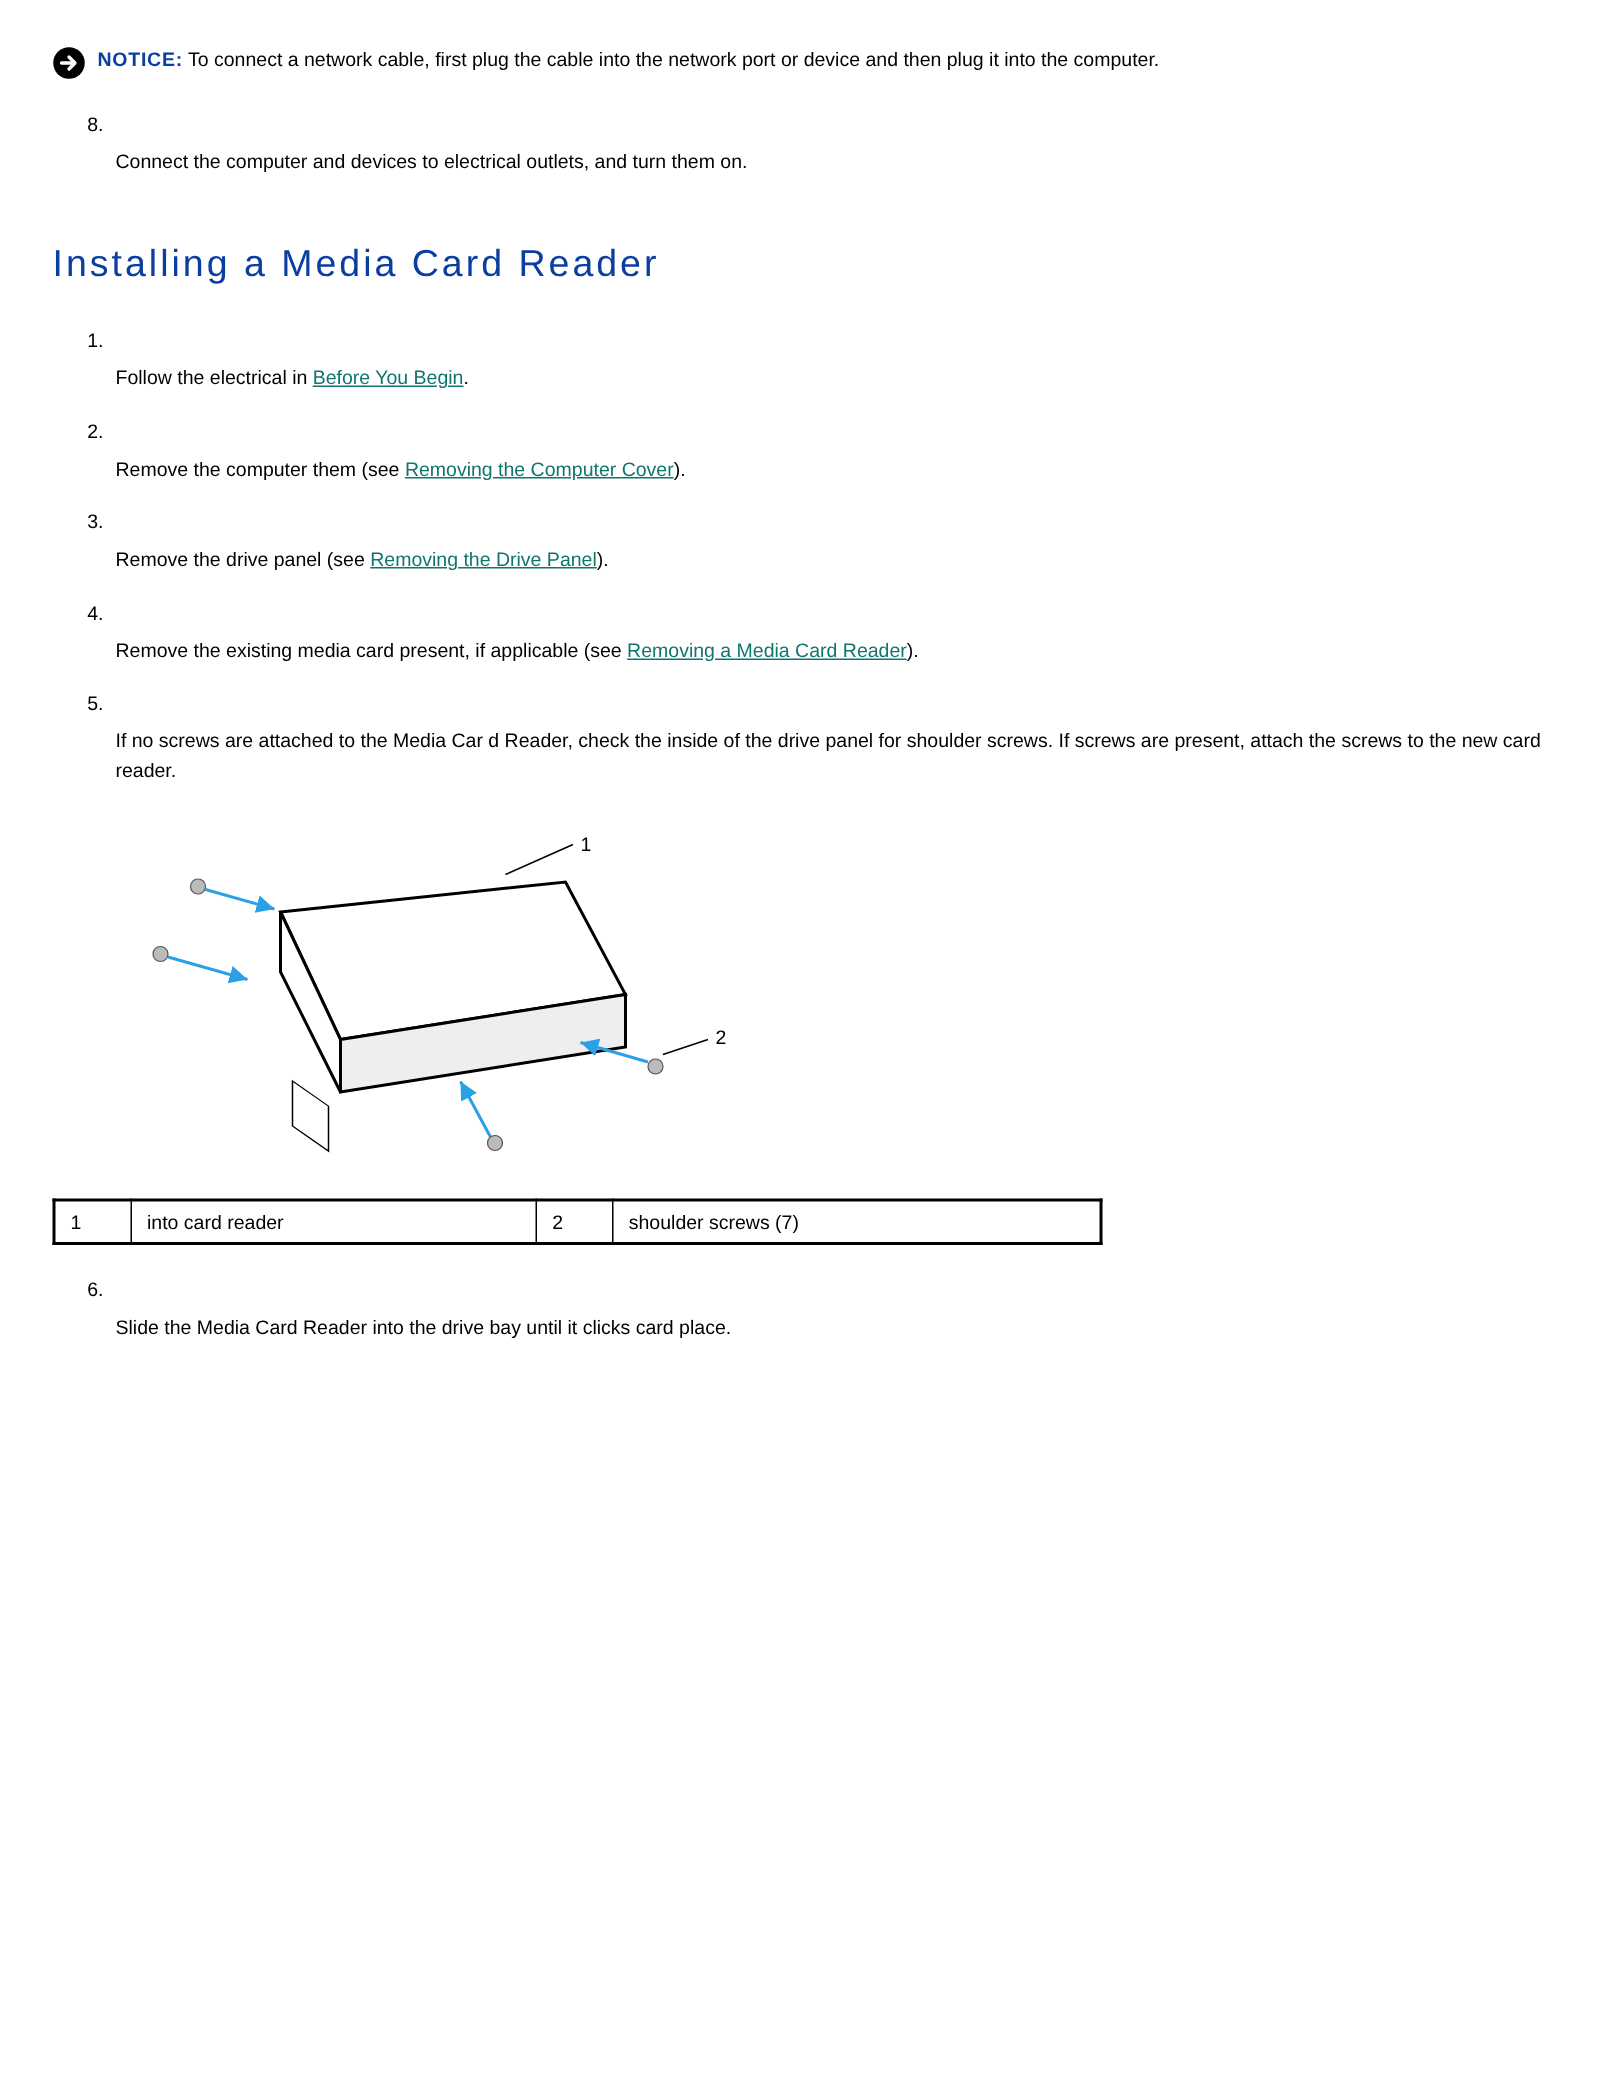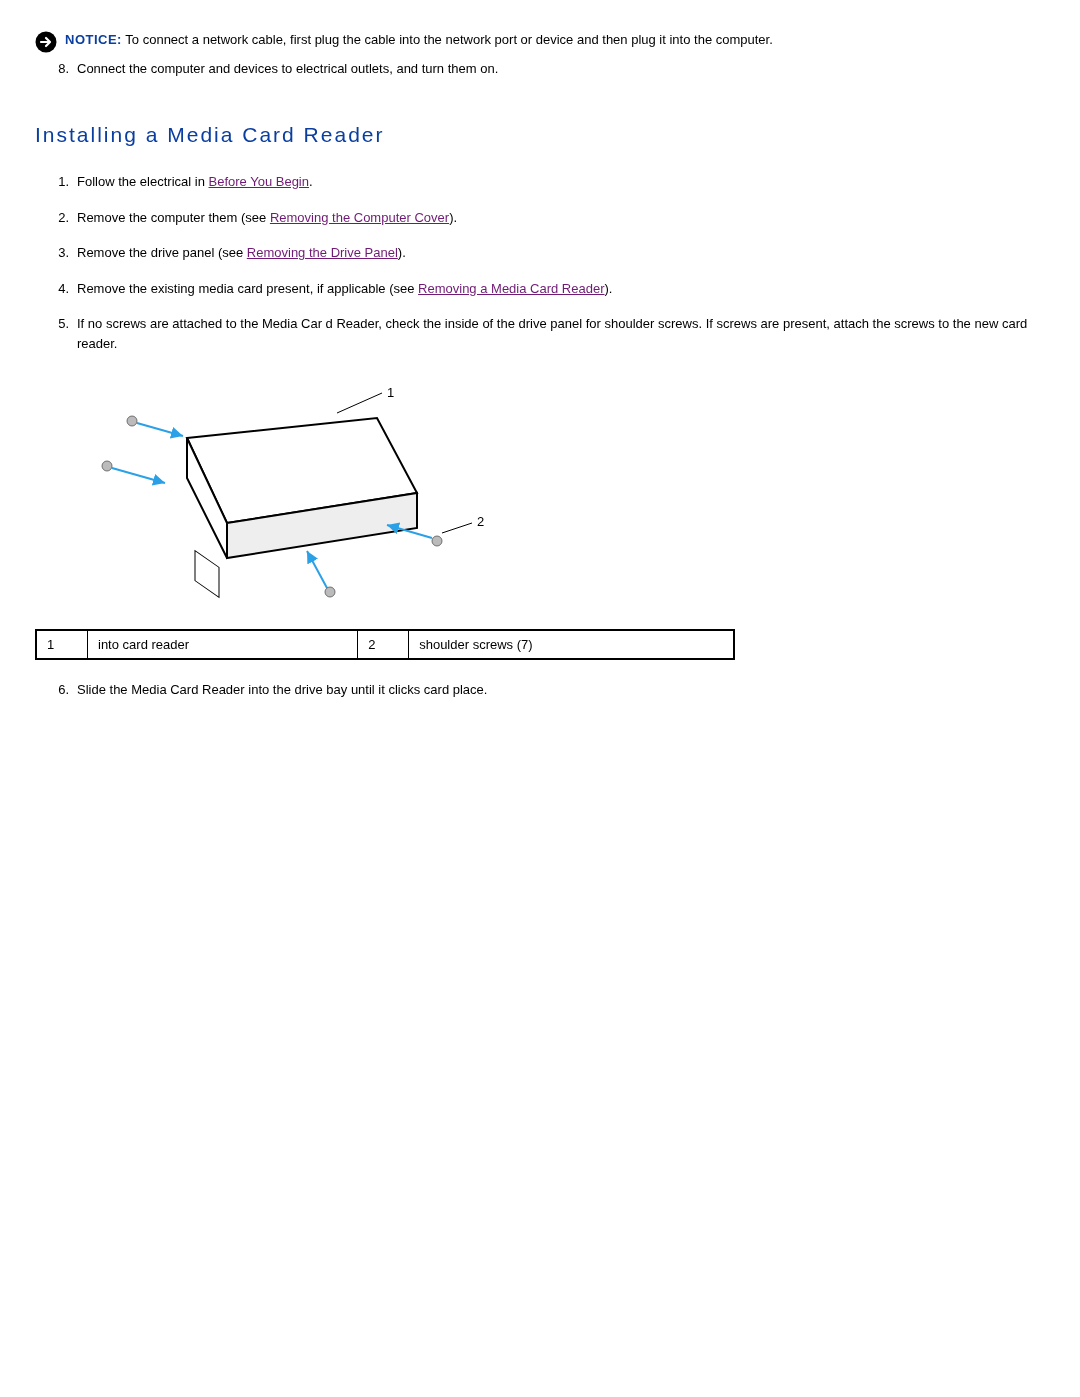--- a/index.html
+++ b/index.html
@@ -8,21 +8,21 @@
     color: #000;
     margin: 0;
     padding: 30px 35px;
     width: 1080px;
     box-sizing: border-box;
     line-height: 1.5;
   }
   .notice-row {
     display: flex;
     align-items: flex-start;
-    margin-bottom: 6px;
+    margin-bottom: 20px;
   }
   .notice-icon {
     flex: 0 0 auto;
     width: 22px;
     height: 22px;
     margin-right: 8px;
     margin-top: 1px;
   }
   .notice-text {
     flex: 1 1 auto;
@@ -42,30 +42,31 @@
     margin-bottom: 16px;
   }
   .step-num {
     flex: 0 0 34px;
     text-align: right;
     padding-right: 8px;
     white-space: nowrap;
   }
   .step-body {
     flex: 1 1 auto;
+    margin-top: 25px;
   }
   h2.section {
     color: #0a3ea0;
     font-weight: normal;
-    font-size: 21px;
+    font-size: 25px;
     letter-spacing: 2px;
     margin: 40px 0 22px 0;
   }
   a.xref {
-    color: #701a75;
+    color: #0f766e;
     text-decoration: underline;
   }
   .diagram {
     margin: 8px 0 20px 42px;
   }
   table.callouts {
     border-collapse: collapse;
     margin: 0 0 20px 0;
     width: 700px;
     border: 2px solid #000;

